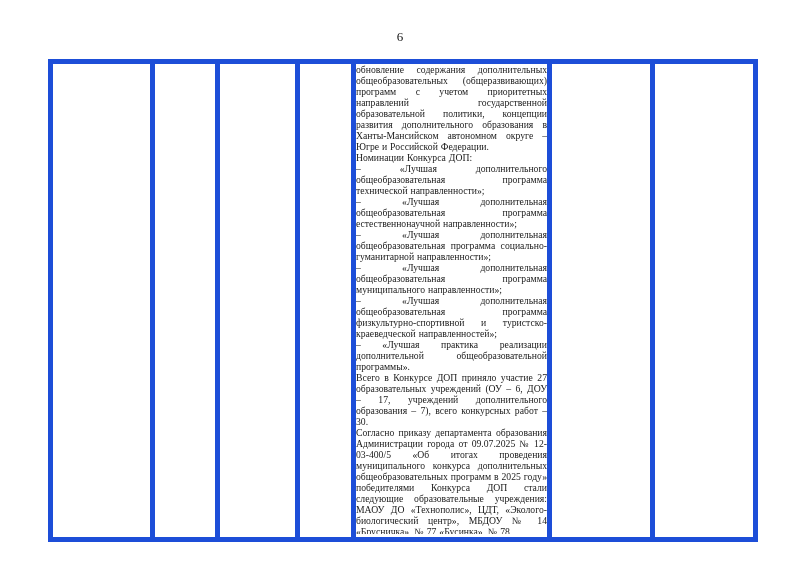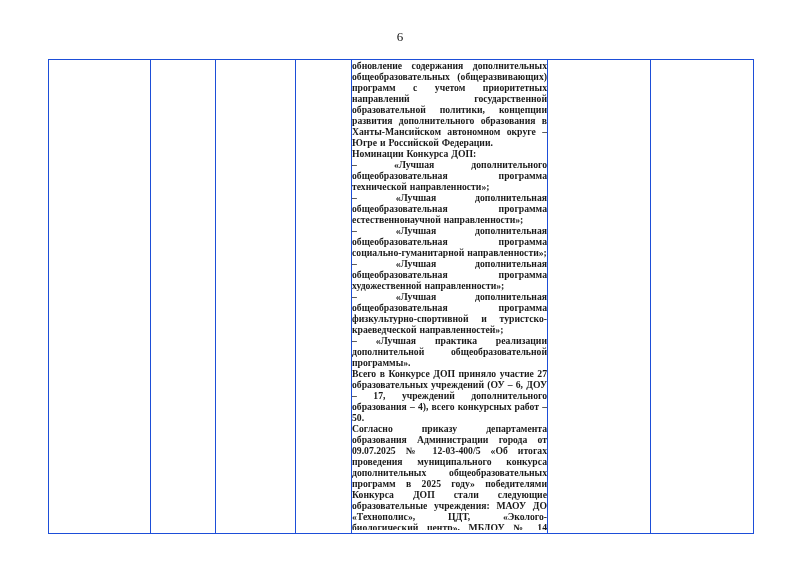--- a/index.html
+++ b/index.html
@@ -27,25 +27,24 @@
   }
   table.report-table {
     position: absolute;
     left: 48px;
     top: 59px;
     border-collapse: collapse;
     table-layout: fixed;
     width: 705px;
   }
   table.report-table td {
-    border: 1px solid #1d4ed8;
+    border: 5px solid #1d4ed8;
     vertical-align: top;
     padding: 0;
     height: 473px;
-    font-weight: bold;
   }
   td.content-cell {
     padding: 1px 3px;
   }
   .cell-clip {
     height: 470px;
     overflow: hidden;
   }
   .cell-clip p {
     margin: 0;
@@ -79,24 +78,24 @@
         <td></td>
         <td></td>
         <td></td>
         <td class="content-cell">
           <div class="cell-clip">
             <p>обновление содержания дополнительных общеобразовательных (общеразвивающих) программ с учетом приоритетных направлений государственной образовательной политики, концепции развития дополнительного образования в Ханты-Мансийском автономном округе – Югре и Российской Федерации.</p>
             <p>Номинации Конкурса ДОП:</p>
             <p>– «Лучшая дополнительного общеобразовательная программа технической направленности»;</p>
             <p>– «Лучшая дополнительная общеобразовательная программа естественнонаучной направленности»;</p>
             <p>– «Лучшая дополнительная общеобразовательная программа социально-гуманитарной направленности»;</p>
-            <p>– «Лучшая дополнительная общеобразовательная программа художественной направленности»;</p>
+            <p>– «Лучшая дополнительная общеобразовательная программа муниципального направленности»;</p>
             <p>– «Лучшая дополнительная общеобразовательная программа физкультурно-спортивной и туристско-краеведческой направленностей»;</p>
             <p>– «Лучшая практика реализации дополнительной общеобразовательной программы».</p>
-            <p>Всего в Конкурсе ДОП приняло участие 27 образовательных учреждений (ОУ – 6, ДОУ – 17, учреждений дополнительного образования – 4), всего конкурсных работ – 50.</p>
+            <p>Всего в Конкурсе ДОП приняло участие 27 образовательных учреждений (ОУ – 6, ДОУ – 17, учреждений дополнительного образования – 7), всего конкурсных работ – 30.</p>
             <p>Согласно приказу департамента образования Администрации города от 09.07.2025 № 12-03-400/5 «Об итогах проведения муниципального конкурса дополнительных общеобразовательных программ в 2025 году» победителями Конкурса ДОП стали следующие образовательные учреждения: МАОУ ДО «Технополис», ЦДТ, «Эколого-биологический центр», МБДОУ № 14 «Брусничка», № 77 «Бусинка», № 78</p>
           </div>
         </td>
         <td></td>
         <td></td>
       </tr>
     </tbody>
   </table>
 
 </div>

